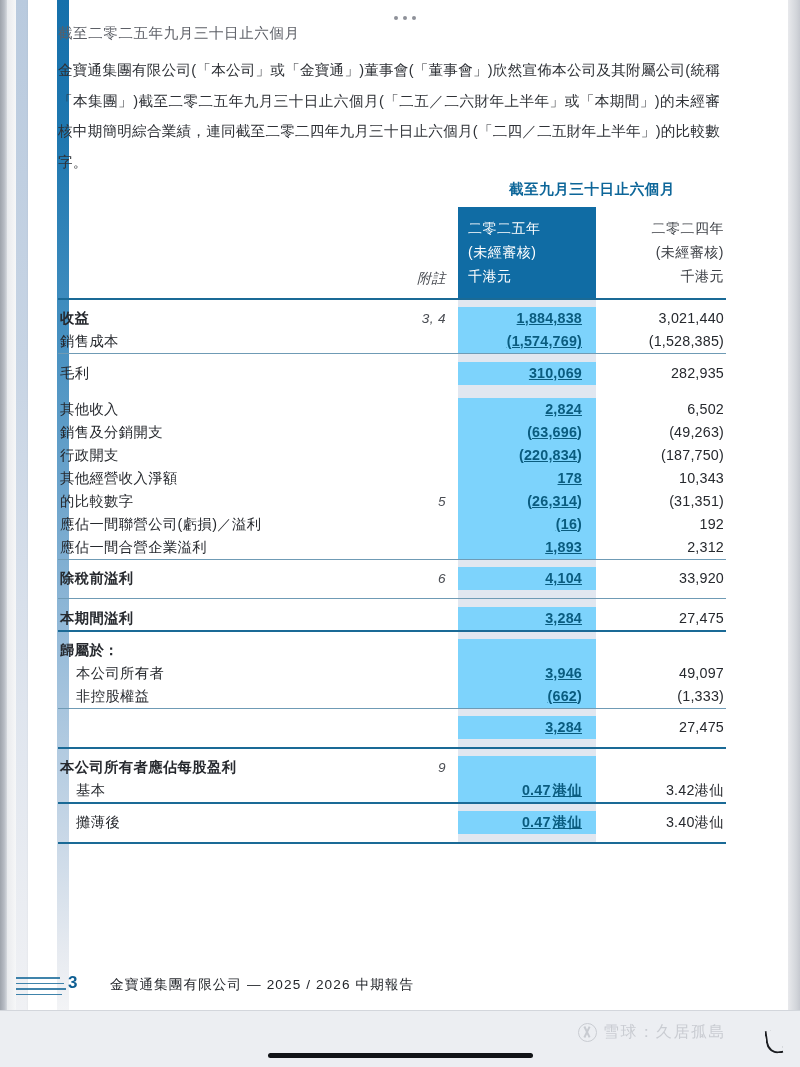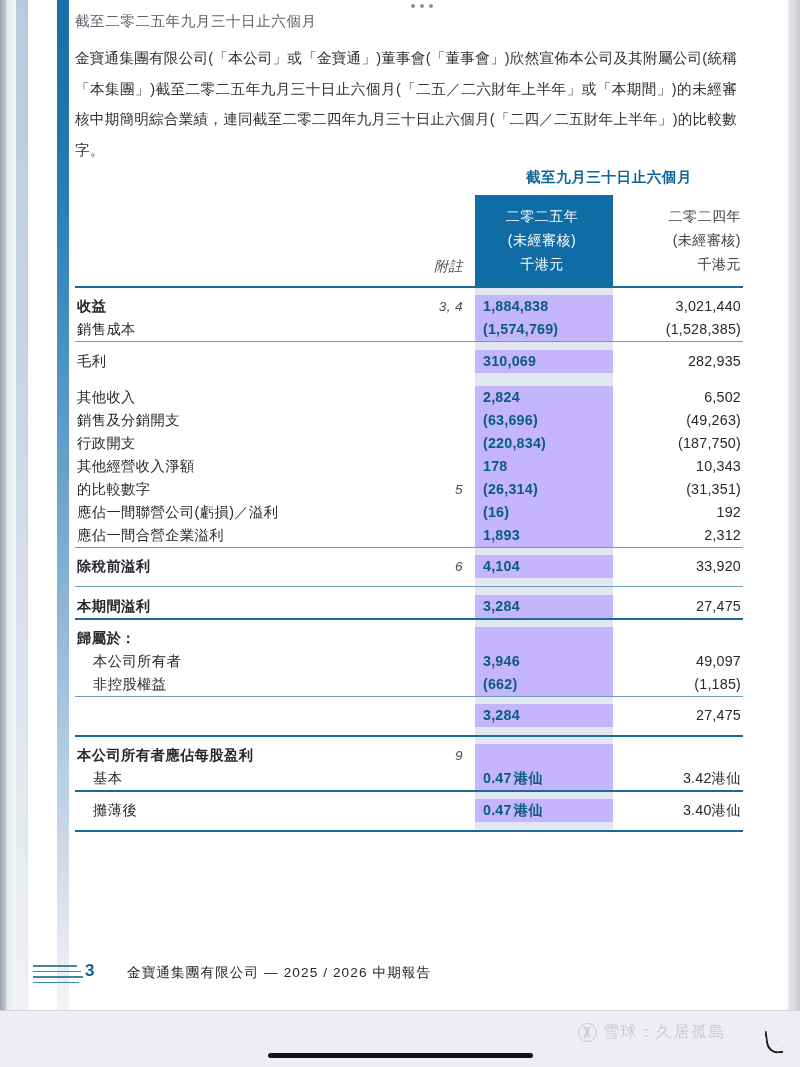--- a/index.html
+++ b/index.html
@@ -40,23 +40,22 @@
       #1570ab 0%, #1f78b0 14%, #3e8cbe 30%, #6ba3cb 48%,
       #9dbfdb 66%, #c6d6e6 82%, #e6eaf0 94%, #f3f4f6 100%);
   }
   .edge-right {
     position: absolute; left: 788px; top: 0; width: 12px; height: 1010px;
     background: linear-gradient(to right, #e8e9ec 0%, #d2d5da 70%, #c6c9d0 100%);
   }
 
   
   .content {
-    position: absolute; left: 58px; top: 0; width: 672px; height: 922px;
+    position: absolute; left: 58px; top: 12px; width: 672px; height: 922px;
     background: transparent;
-    margin-left: 17px;
   }
 
   .dots-menu {
     position: absolute; left: 336px; top: 4px;
     display: flex; gap: 5px; align-items: center;
     cursor: pointer;
   }
   .dots-menu i {
     display: block; width: 4px; height: 4px; border-radius: 50%;
     background: #8e9199;
@@ -92,42 +91,43 @@
     font-size: 14.5px; letter-spacing: 0.6px;
     padding-bottom: 8px !important;
   }
 
   .hdr-note {
     text-align: right; font-style: italic; color: #4a4d53;
     font-size: 14px; padding: 0 12px 10px 0 !important;
     letter-spacing: 0.5px;
   }
   .hdr-cur {
-    background: #106ca4; color: #ffffff; text-align: center;
+    background: #106ca4; color: #ffffff; text-align: left;
     padding: 9px 14px 10px 10px !important;
     line-height: 24px; font-size: 14px; letter-spacing: 0.5px;
   }
   .hdr-prev {
     text-align: right; color: #3d4046;
     padding: 9px 2px 10px 10px !important;
     line-height: 24px; font-size: 14px; letter-spacing: 0.5px;
   }
 
   tr.r td { height: 23px; line-height: 23px; }
   tr.r td.lbl { color: #26292e; padding-left: 2px !important; letter-spacing: 0.4px; }
   tr.r td.lbl.bold { font-weight: bold; }
   tr.r td.lbl.indent { padding-left: 18px !important; }
   tr.r td.note {
     text-align: right; font-style: italic; color: #4a4d53;
     font-size: 13.6px; padding-right: 12px !important; letter-spacing: 0.4px;
   }
   tr.r td.cur {
-    color: #0a5c7f; font-weight: bold;
-    background: #c4b5fd; padding: 0 14px 0 8px !important;
+    text-align: right; color: #0a5c7f; font-weight: bold;
+    background: #7dd3fc; padding: 0 14px 0 8px !important;
     letter-spacing: 0.2px;
+    text-decoration: underline;
   }
   tr.r td.prev {
     text-align: right; color: #26292e;
     padding: 0 2px 0 8px !important; letter-spacing: 0.2px;
   }
   td.cur .unit, td.prev .unit { font-weight: inherit; letter-spacing: 0.4px; }
   td.cur .unit { margin-left: 2px; }
 
   
   tr.gap td { height: 13px; }
@@ -408,21 +408,21 @@
           <tr class="r">
             <td class="lbl indent">本公司所有者</td>
             <td class="note"></td>
             <td class="cur">3,946</td>
             <td class="prev">49,097</td>
           </tr>
           <tr class="r">
             <td class="lbl indent">非控股權益</td>
             <td class="note"></td>
             <td class="cur">(662)</td>
-            <td class="prev">(1,185)</td>
+            <td class="prev">(1,333)</td>
           </tr>
           <tr class="rule thin">
             <td></td>
             <td></td>
             <td class="cur"></td>
             <td class="prev"></td>
           </tr>
           <tr class="gap-sm">
             <td></td>
             <td></td>

